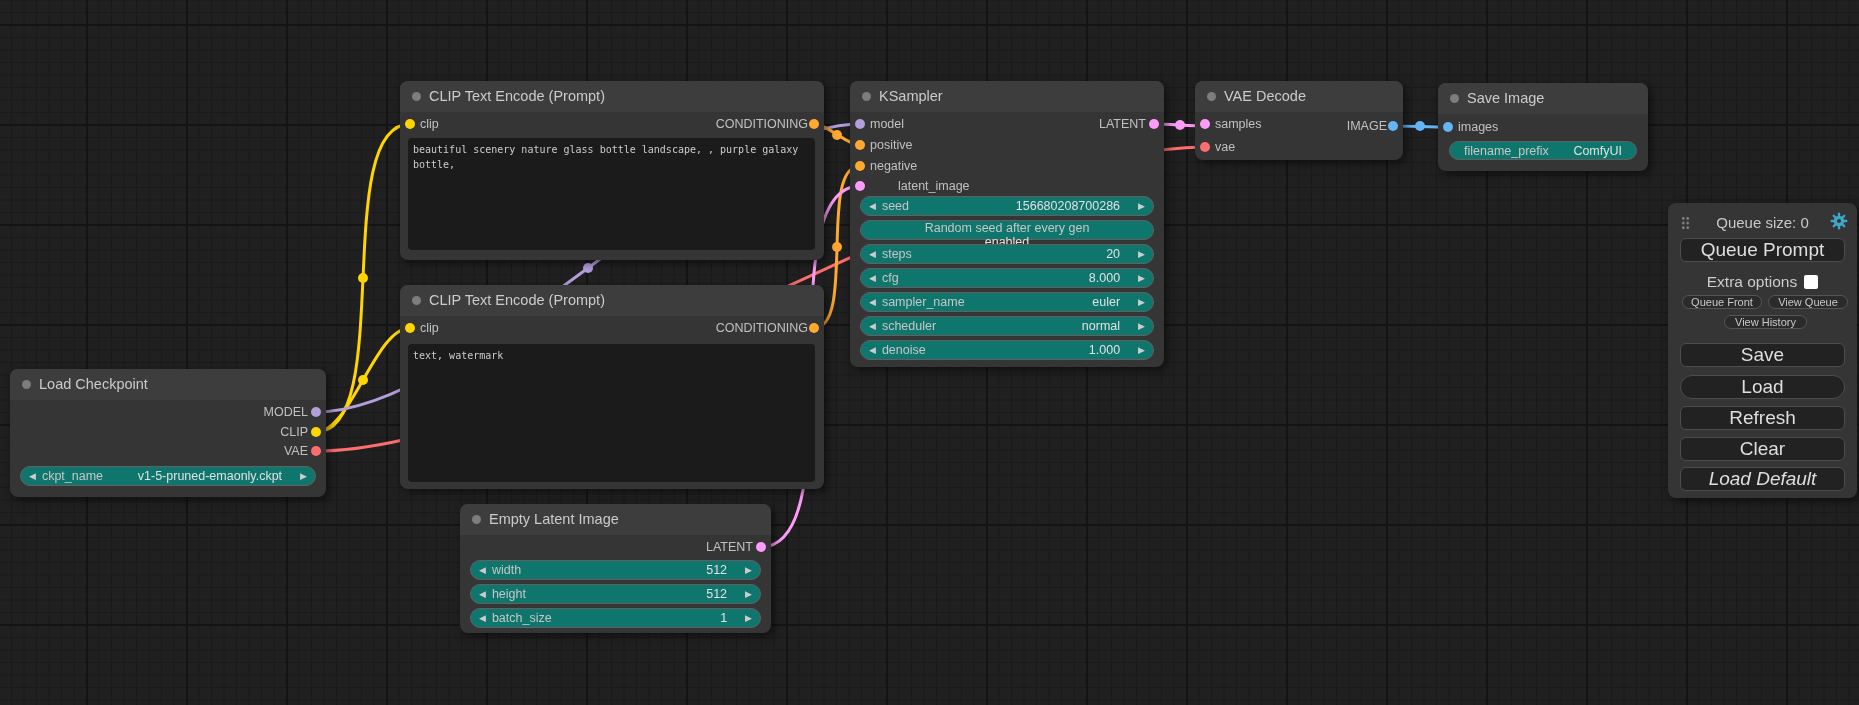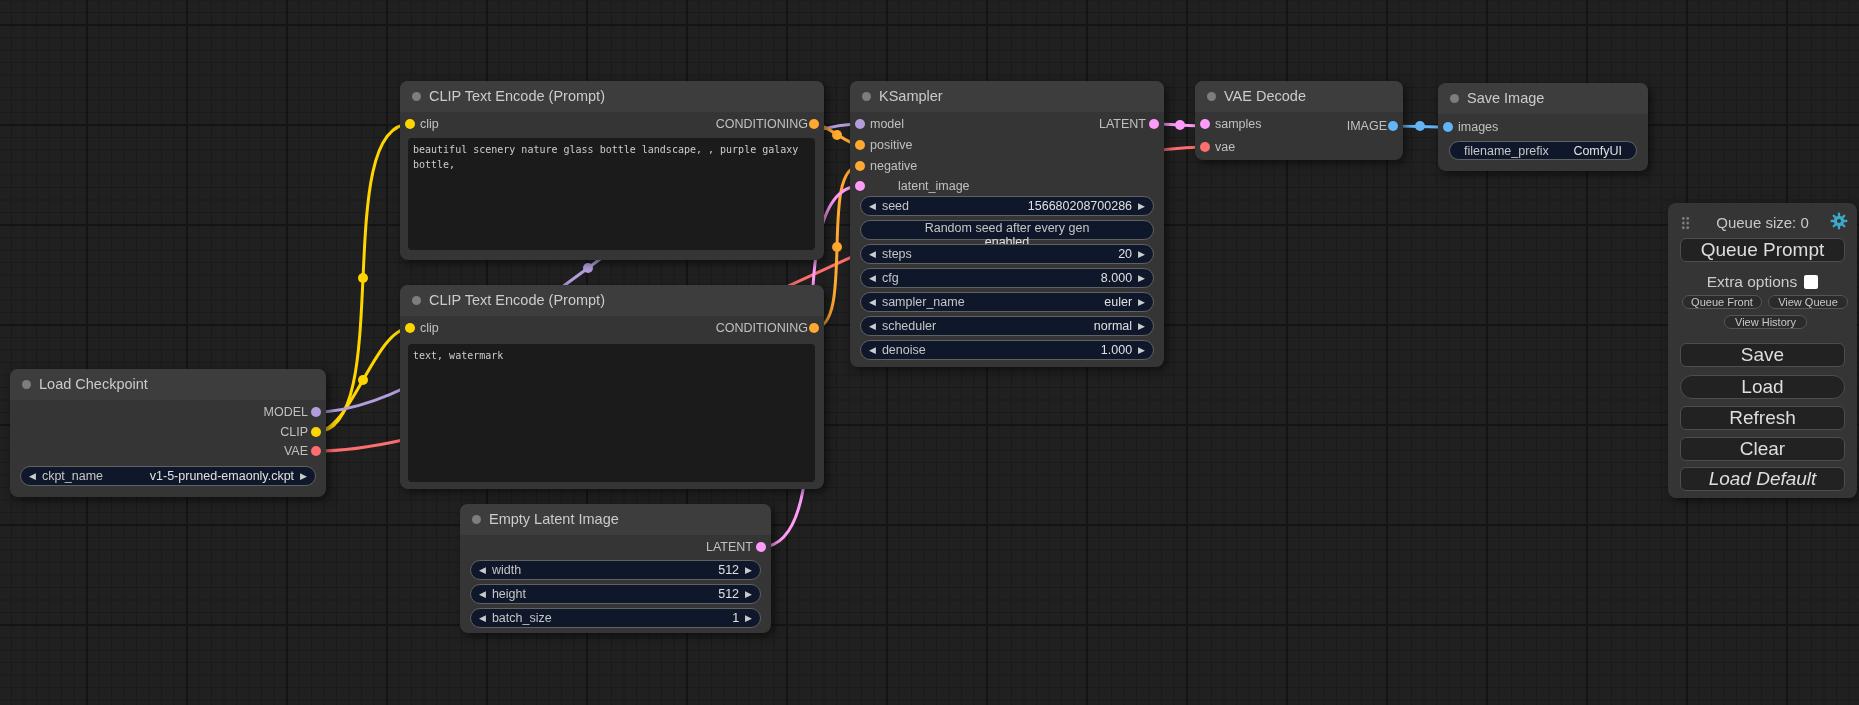--- a/index.html
+++ b/index.html
@@ -26,28 +26,28 @@
     border-radius:8px 8px 0 0;color:#cbcbcb;font-size:14.5px;line-height:31px;
   }
   .ntitle .ttext{position:absolute;left:29px;top:0;}
   .collapse-dot{position:absolute;left:12px;top:11px;width:9px;height:9px;border-radius:50%;background:#7d7d7d;}
   .pdot{position:absolute;width:10px;height:10px;border-radius:50%;z-index:3;}
   .c-model{background:#B39DDB}.c-clip{background:#FFD500}.c-vae{background:#FF6E6E}
   .c-cond{background:#FFA931}.c-latent{background:#FF9CF9}.c-image{background:#64B5F6}
   .port-label{position:absolute;font-size:12.5px;line-height:20px;color:#c0c0c0;white-space:nowrap;}
   .out{text-align:right;}
   .widget{
-    position:absolute;height:20px;background:#0f172a;border:1px solid #616161;
+    position:absolute;height:20px;background:#0f766e;border:1px solid #616161;
     border-radius:11px;display:flex;align-items:center;box-sizing:border-box;
     font-size:12.5px;color:#c6c6c6;padding:0 8px;white-space:nowrap;
   }
   .widget .arr{font-size:9px;color:#cccccc;flex:0 0 auto;line-height:18px;}
   .widget .wlabel{margin-left:6px;flex:0 0 auto;}
   .widget .sp{flex:1 1 auto;}
-  .widget .wvalue{color:#e0e0e0;margin-right:6px;flex:0 0 auto;}
+  .widget .wvalue{color:#e0e0e0;margin-right:18px;flex:0 0 auto;}
   .widget.no-arrows{padding:0 14px;}
   .widget.no-arrows .wlabel{margin-left:0;}
   .widget.no-arrows .wvalue{margin-right:0;}
   .toggle-circle{width:14px;height:14px;border-radius:50%;background:#8399b4;border:1px solid #55606e;box-sizing:border-box;margin-left:5px;margin-right:-9px;flex:0 0 auto;}
   .prompt-text{
     position:absolute;background:#1b1b1b;border:none;border-radius:4px;resize:none;
     font-family:"DejaVu Sans Mono",monospace;font-size:10px;line-height:1.45;
     color:#cccccc;padding:5px 5px;box-sizing:border-box;outline:none;
   }
   

